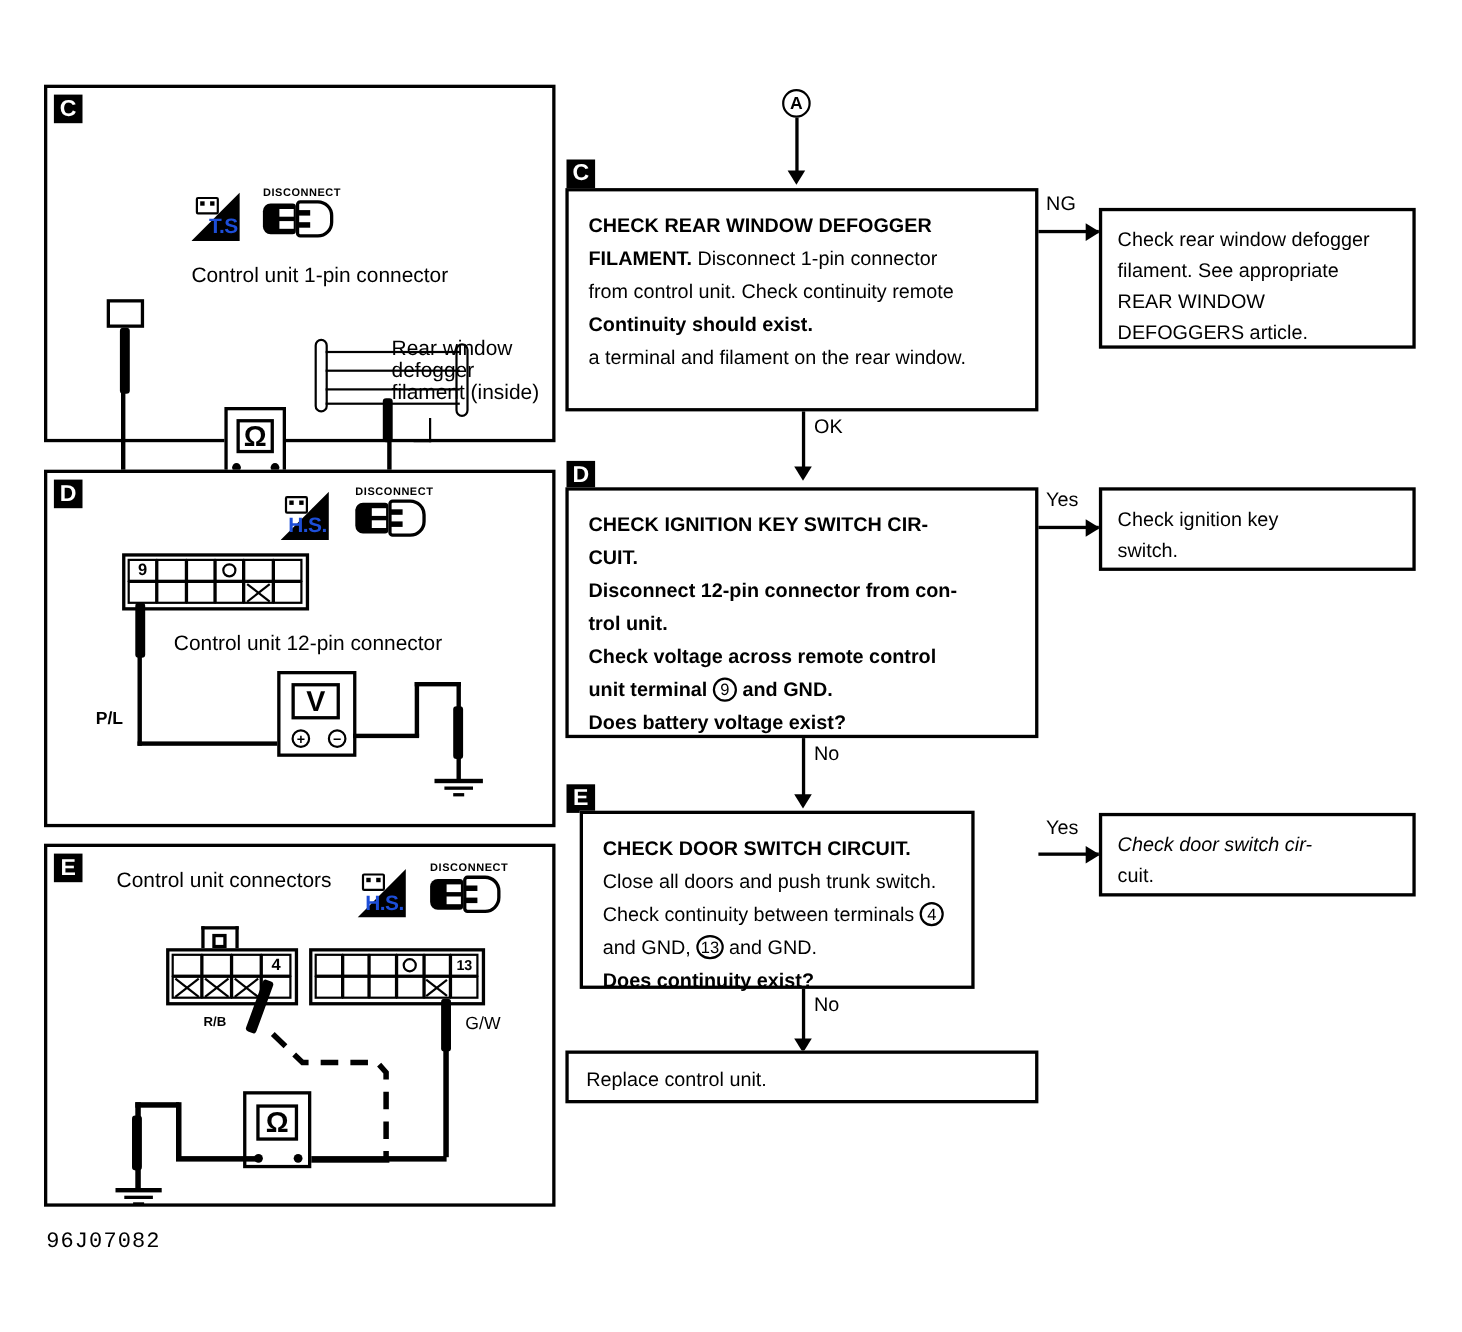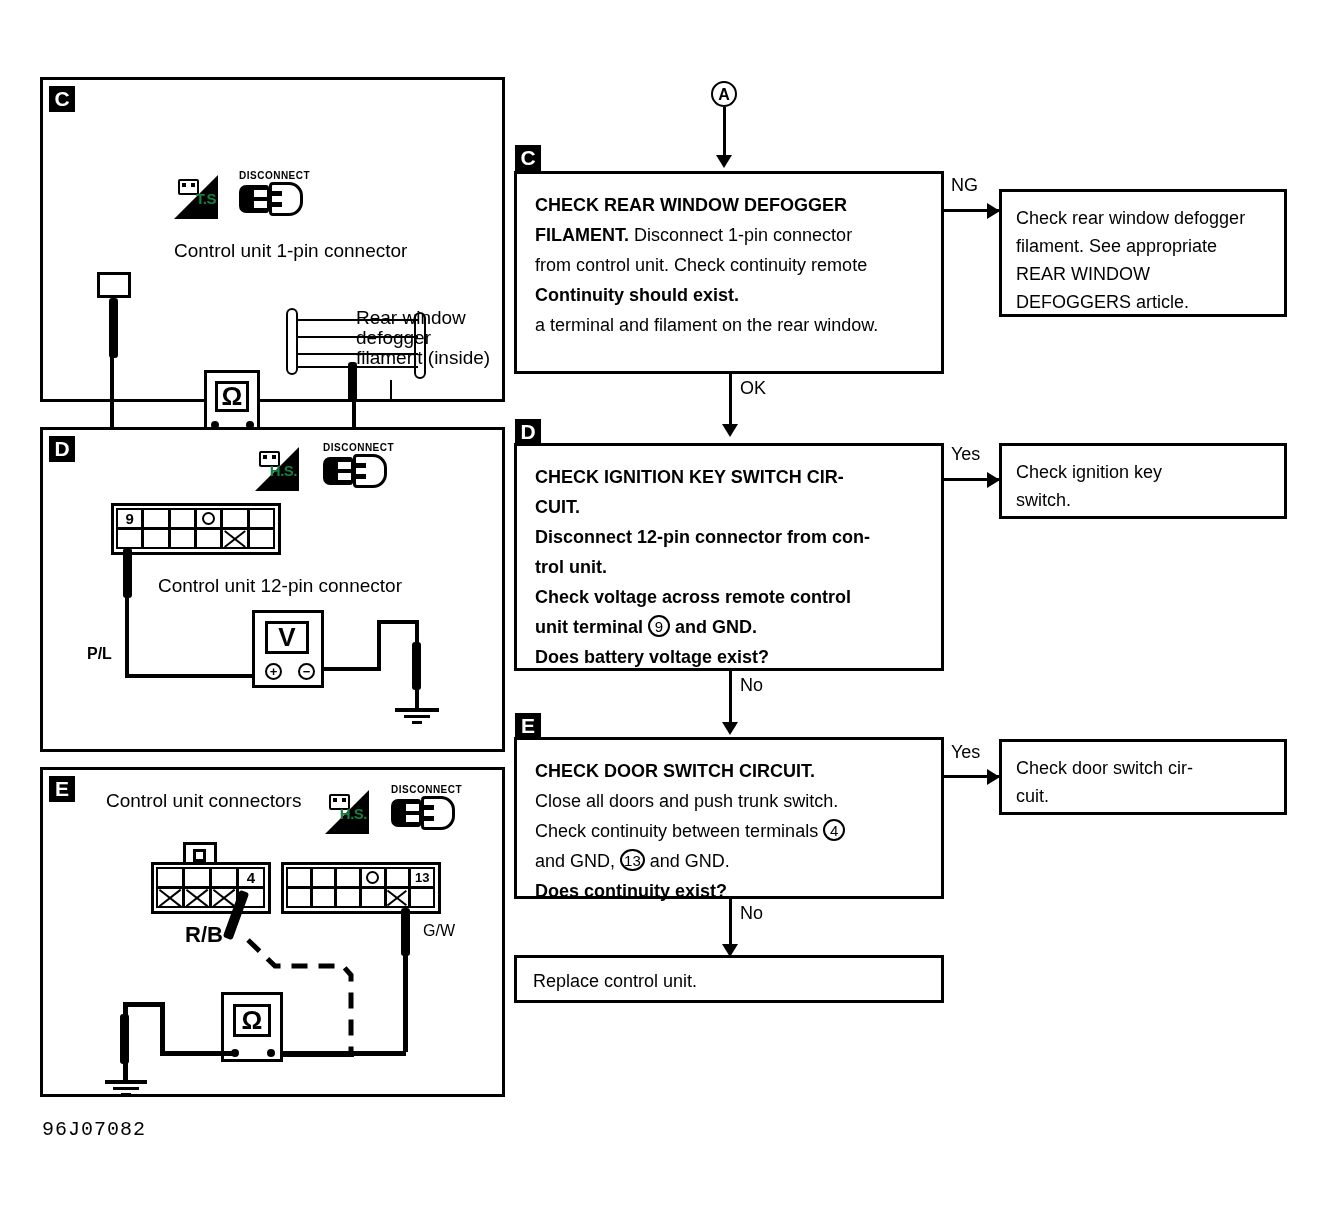--- a/index.html
+++ b/index.html
@@ -58,23 +58,23 @@
     left: 2px; top: 2px; width: 4px; height: 4px;
     background: #000;
   }
   .ts-icon .glyph-box:after {
     content: ""; position: absolute;
     right: 2px; top: 2px; width: 4px; height: 4px;
     background: #000;
   }
   .ts-icon .lbl {
     position: absolute;
-    right: 2px; bottom: 12px;
-    color: #15803d; font-weight: bold;
-    font-size: 15px;
+    right: 2px; bottom: 1px;
+    color: #1d4ed8; font-weight: bold;
+    font-size: 19px;
     letter-spacing: -0.5px;
   }
 
   
   .disc-icon { position: absolute; }
   .disc-icon .disc-word {
     font-size: 10px; font-weight: bold;
     letter-spacing: 0.5px;
     font-family: "Liberation Sans", sans-serif;
     white-space: nowrap;
@@ -445,21 +445,21 @@
         <div class="cell"></div>
         <div class="cell">
             <span class="xmark"></span>
           </div>
         <div class="cell"></div>
       </div>
     </div>
 
     <div class="probe" style="left:188px; top:120px; width:10px; height:50px; transform:rotate(20deg);"></div>
 
-    <div class="ill-text" style="left:142px; top:152px; font-weight:bold; font-size:22px;">R/B</div>
+    <div class="ill-text" style="left:142px; top:152px; font-weight:bold; font-size:12px;">R/B</div>
     <div class="ill-text" style="left:380px; top:152px; font-weight:normal; font-size:16px;">G/W</div>
 
     <div class="probe" style="left:358px; top:138px; width:9px; height:48px;"></div>
 
     <svg style="position:absolute; left:0; top:0; width:465px; height:330px; pointer-events:none;">
       <path d="M205,170 L232,196 L300,196 L308,205 L308,285" fill="none" stroke="#000" stroke-width="5" stroke-dasharray="16,11"></path>
     </svg>
     <div class="lead" style="left:231px; top:283px; width:80px; height:4px;"></div>
 
     <div class="lead" style="left:360px; top:160px; width:5px; height:122px;"></div>
@@ -531,34 +531,34 @@
   <div class="flowbox" style="left:999px; top:443px; width:288px; height:76px; padding:12px 14px;">
     <p style="line-height:28px;">Check ignition key</p>
     <p style="line-height:28px;">switch.</p>
   </div>
 
   <div class="line" style="left:729px; top:671px; width:3px; height:56px;"></div>
   <div class="arrow-down" style="left:722px; top:722px;"></div>
   <div class="edge-label" style="left:740px; top:675px;">No</div>
 
   <div class="step-badge" style="left:515px; top:713px;">E</div>
-  <div class="flowbox" style="left:514px; top:737px; width:430px; height:162px;">
+  <div class="flowbox" style="left:527px; top:737px; width:359px; height:162px;">
     <p><span class="b">CHECK DOOR SWITCH CIRCUIT.</span></p>
     <p><span>Close all doors and push trunk switch.</span></p>
     <p><span>Check continuity between terminals </span><span class="pin-circ">4</span></p>
     <p><span>and GND, </span><span class="pin-circ">13</span><span> and GND.</span></p>
     <p><span class="b">Does continuity exist?</span></p>
   </div>
 
   <div class="line" style="left:944px; top:775px; width:55px; height:3px;"></div>
   <div class="arrow-right" style="left:987px; top:769px;"></div>
   <div class="edge-label" style="left:951px; top:742px;">Yes</div>
 
   <div class="flowbox" style="left:999px; top:739px; width:288px; height:76px; padding:12px 14px;">
-    <p style="line-height:28px;">Check door switch cir-</p>
+    <p style="line-height:28px;font-style:italic;">Check door switch cir-</p>
     <p style="line-height:28px;">cuit.</p>
   </div>
 
   <div class="line" style="left:729px; top:899px; width:3px; height:50px;"></div>
   <div class="arrow-down" style="left:722px; top:944px;"></div>
   <div class="edge-label" style="left:740px; top:903px;">No</div>
 
   <div class="flowbox" style="left:514px; top:955px; width:430px; height:48px; padding:8px 16px;">
     <p style="line-height:30px;">Replace control unit.</p>
   </div>

